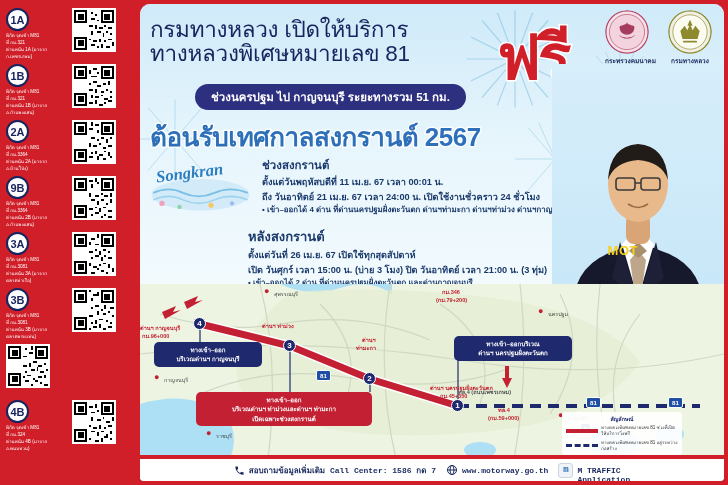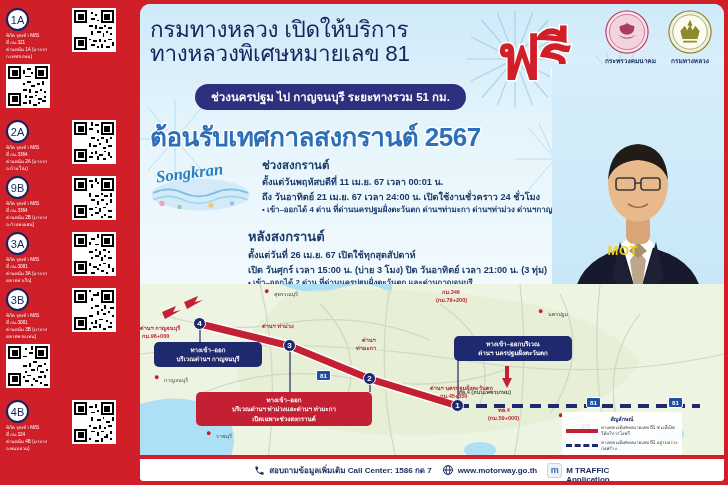--- a/index.html
+++ b/index.html
@@ -19,21 +19,21 @@
     position: absolute; left: 0; top: 0; width: 140px; height: 485px;
     background: #d11f2a;
     padding: 8px 6px 6px 6px;
   }
   .qr-row { display: flex; align-items: flex-start; gap: 4px; margin-bottom: 4px; height: 52px; }
   .qr-info { width: 62px; }
   .badge {
     width: 23px; height: 23px; border-radius: 50%;
     background: #ffffff; color: #17245e;
     border: 2px solid #17245e;
-    font-size: 11px; font-weight: normal;
+    font-size: 11px; font-weight: bold;
     display: flex; align-items: center; justify-content: center;
     margin-bottom: 2px;
   }
   .qr-text { font-size: 4.6px; line-height: 1.5; color: #ffffff; }
   .qr-img {
     width: 44px; height: 44px; background: #fff; padding: 2px;
     flex-shrink: 0;
   }
   .qr-img svg { display: block; width: 100%; height: 100%; }
 
@@ -148,21 +148,21 @@
   }
   #legend .lg-title { font-size:5.4px; font-weight:bold; color:#1f2a6e; text-align:center; }
   .lg-row { display:flex; align-items:center; gap:3px; margin-top:2px; }
   .lg-swatch-solid { width:32px; height:4px; background:#c32133; flex-shrink:0;}
   .lg-swatch-dash { width:32px; height:0; border-top:3px dashed #1f2a6e; flex-shrink:0;}
   .lg-txt { font-size:4.6px; line-height:1.35; color:#333; }
 
   
   #footer {
     position: absolute; left:0; bottom:0; width:584px; height:22px;
-    background:#ffffff; display:flex; align-items:center; justify-content:center; gap:10px;
+    background:#ffffff; display:flex; align-items:center; justify-content:center; gap:10px;font-family:Liberation Mono, monospace;
   }
   .f-item { display:flex; align-items:center; gap:4px; font-size:8px; font-weight:bold; color:#1a2a5e;}
   #redbar { position:absolute; left:0; bottom:22px; width:584px; height:4px; background:#d11f2a;}
   .mtraffic-ico { width:15px; height:15px; border-radius:3px; background:#f0f4f8; border:1px solid #c9d4de;
      display:flex;align-items:center;justify-content:center;font-size:9px;font-weight:bold;color:#2a6fb5;}
 </style>
 </head>
 <body>
 
 <div id="poster">
@@ -220,20 +220,29 @@
               <rect x="12" y="19" width="1" height="1"></rect>
               <rect x="14" y="18" width="1" height="2"></rect>
               <rect x="17" y="19" width="2" height="1"></rect>
               <rect x="20" y="17" width="1" height="2"></rect>
           </g>
           </svg>
       </div>
     </div>
 
     <div class="qr-row">
+      <div class="qr-info">
+        <div class="badge">1B</div>
+        <div class="qr-text">
+          <div>พิกัด จุดเข้า M81</div>
+            <div>ที่ กม.321</div>
+          <div>ด่านหน้น 1B (มาจาก</div>
+            <div>อ.กำแพงแสน)</div>
+        </div>
+      </div>
       <div class="qr-img">
         <svg viewBox="0 0 21 21" shape-rendering="crispEdges">
             <rect width="21" height="21" fill="#fff"></rect>
           <g fill="#000">
             <rect x="0" y="0" width="7" height="1"></rect>
               <rect x="0" y="0" width="1" height="7"></rect>
               <rect x="6" y="0" width="1" height="7"></rect>
               <rect x="0" y="6" width="7" height="1"></rect>
               <rect x="2" y="2" width="3" height="3"></rect>
             <rect x="14" y="0" width="7" height="1"></rect>

